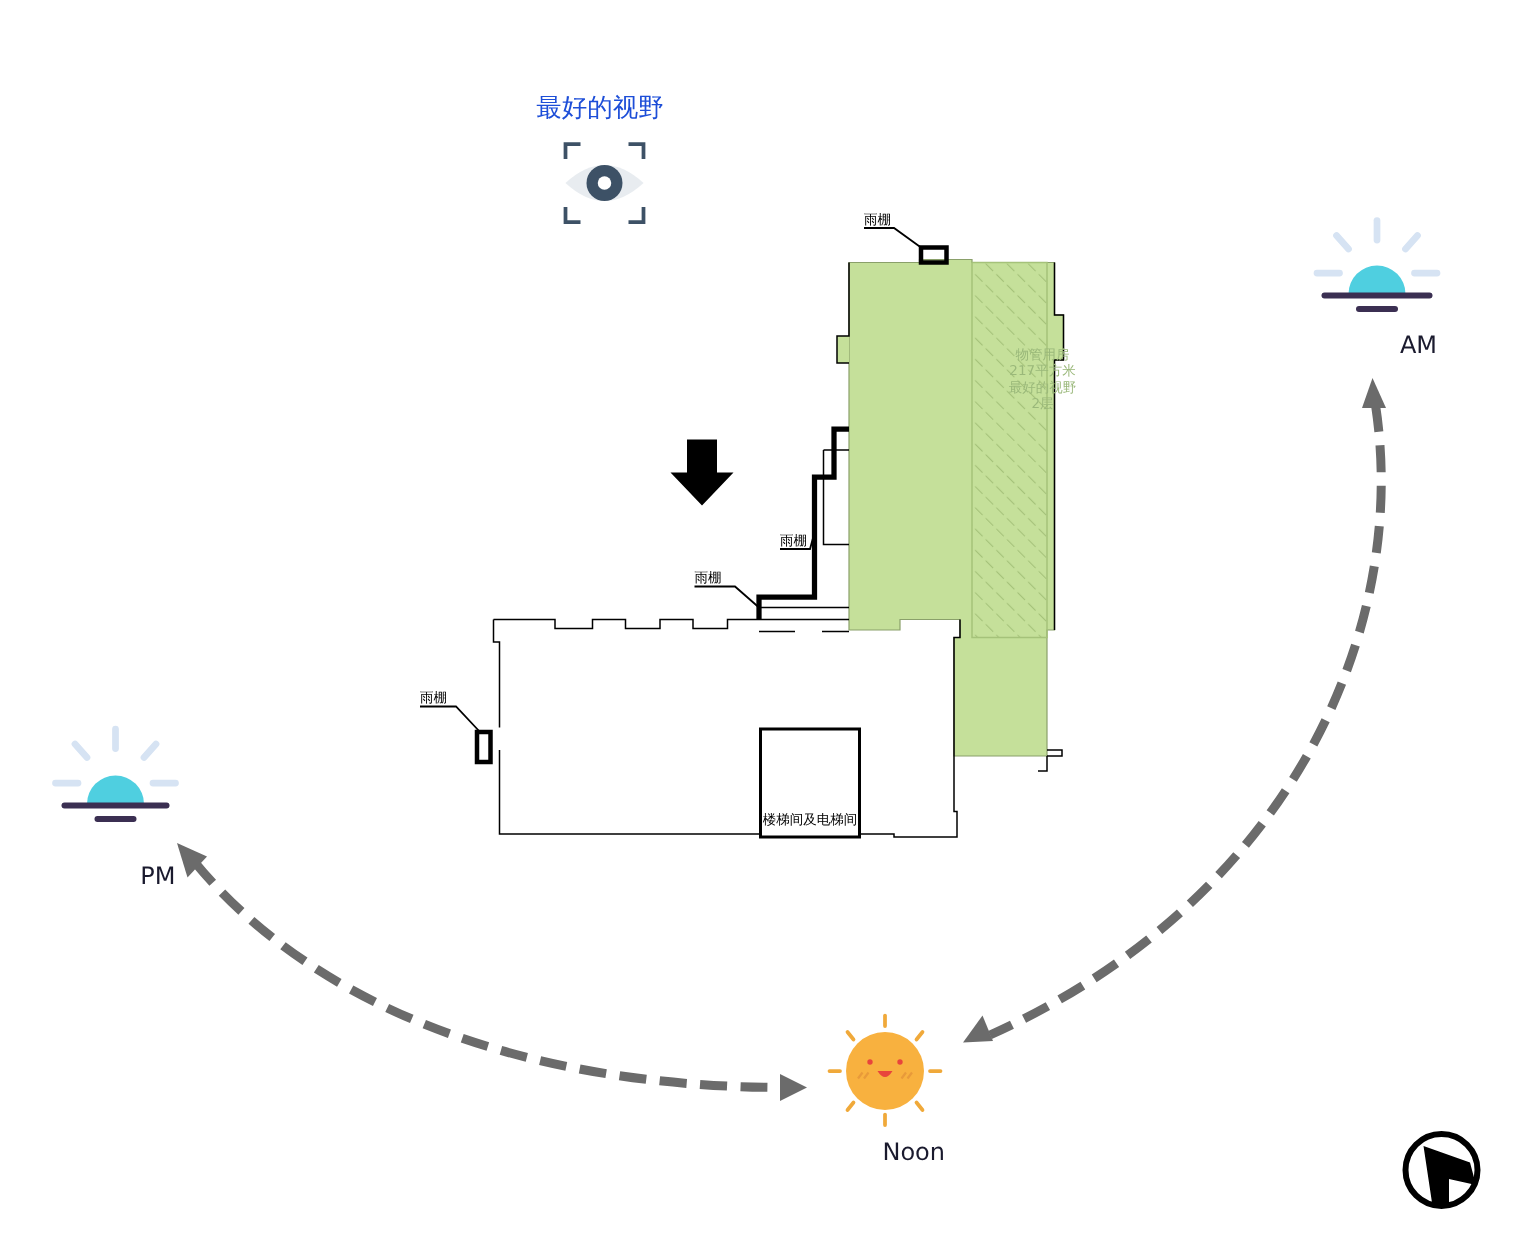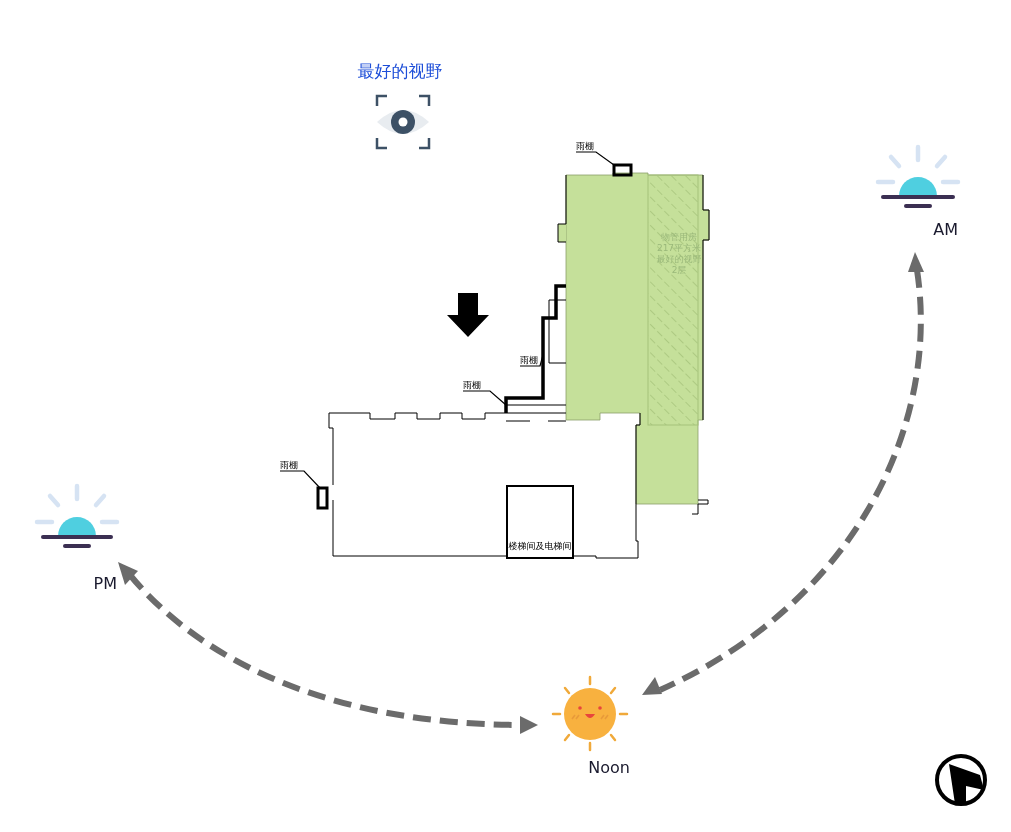--- a/index.html
+++ b/index.html
@@ -143,18 +143,18 @@
 <div class="abs lbl" style="left:37px; top:574px;">PM</div>
 <div class="abs lbl" style="left:550px; top:758px;">Noon</div>
 
 <div class="abs cad" style="left:576px; top:140px;">雨棚</div>
 <div class="abs cad" style="left:520px; top:354px;">雨棚</div>
 <div class="abs cad" style="left:463px; top:379px;">雨棚</div>
 <div class="abs cad" style="left:280px; top:459px;">雨棚</div>
 
 <div class="abs cad" style="left:503px; top:540px; width:74px; text-align:center;">楼梯间及电梯间</div>
 
-<div class="abs" style="left:647px; top:232px; width:64px; text-align:center; font-size:9px; line-height:11px; color:#9ab87a;">
+<div class="abs" style="left:647px; top:232px; width:64px; text-align:center; font-size:9px; line-height:11px; color:#9ab87a;padding-left:16px;">
   <div>物管用房</div>
   <div>217平方米</div>
   <div>最好的视野</div>
   <div>2层</div>
 </div>
 
 </body></html>

